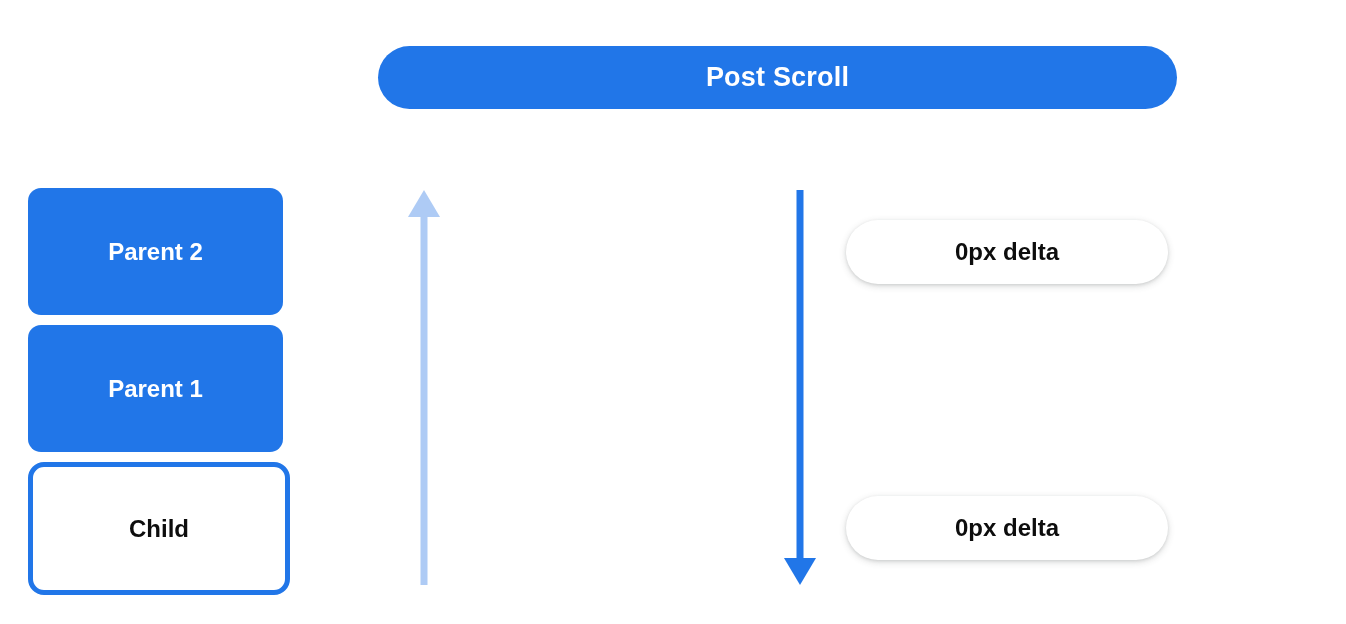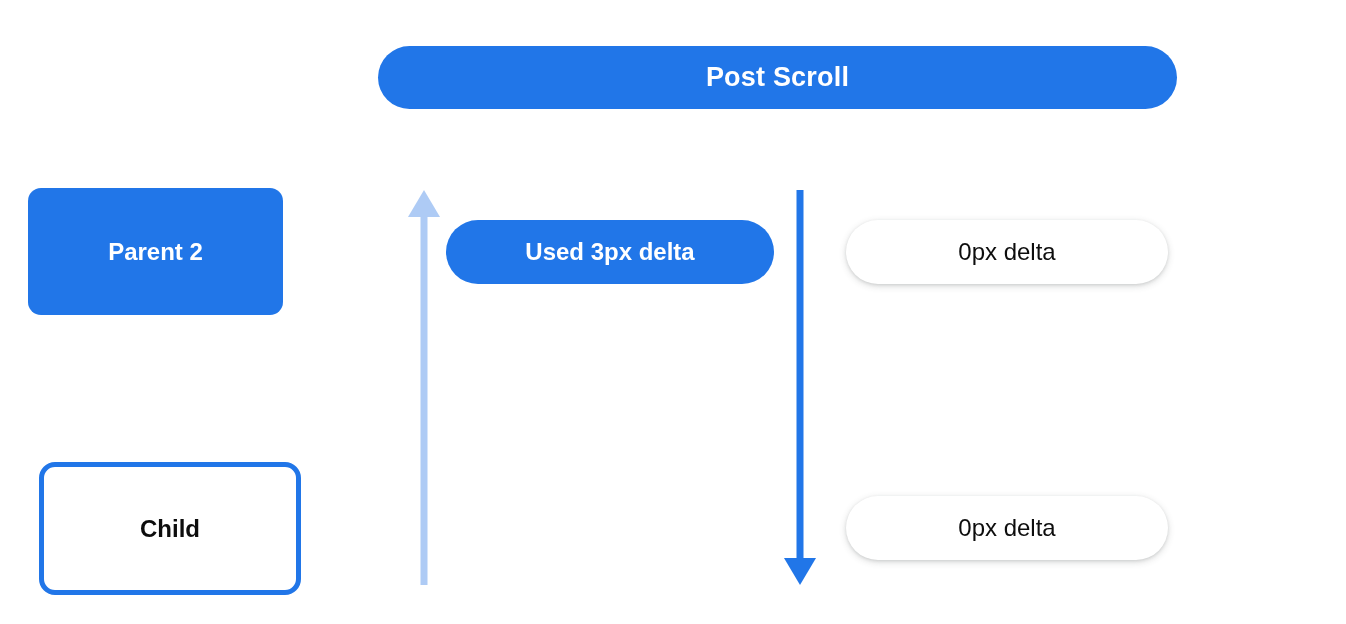--- a/index.html
+++ b/index.html
@@ -63,21 +63,21 @@
     border-radius: 16px;
     width: 262px;
   }
   .stack-box.outlined .stack-label {
     color: #0d0d0d;
     font-size: 24px;
     font-weight: bold;
   }
   #box-parent2 { top: 188px;  height: 127px; }
   #box-parent1 { top: 325px;  height: 127px; }
-  #box-child   { top: 462px;  height: 133px; margin-left: 11px; }
+  #box-child   { top: 462px;  height: 133px; }
 
   
   .arrow-svg {
     position: absolute;
   }
   #arrow-up   { left: 404px; top: 190px; }
   #arrow-down { left: 780px; top: 190px; }
 
   
   .pill-blue {
@@ -108,56 +108,56 @@
     background: #ffffff;
     border-radius: 32px;
     box-shadow: 0 2px 7px rgba(60,64,67,0.20), 0 1px 3px rgba(60,64,67,0.12);
     display: flex;
     align-items: center;
     justify-content: center;
   }
   .pill-white .pill-label {
     color: #0d0d0d;
     font-size: 24px;
-    font-weight: normal;
+    font-weight: bold;
   }
   #pill-delta-top    { top: 220px; }
   #pill-delta-bottom { top: 496px; }
 </style>
 </head>
 <body>
 
 <div id="stage">
 
   <div class="banner">
     <span class="banner-label">Post Scroll</span>
   </div>
 
   <div id="box-parent2" class="stack-box filled">
     <span class="stack-label">Parent 2</span>
   </div>
 
+  <div id="box-parent1" class="stack-box filled">
+    <span class="stack-label">Parent 1</span>
+  </div>
 
   <div id="box-child" class="stack-box outlined">
     <span class="stack-label">Child</span>
   </div>
 
   <svg id="arrow-up" class="arrow-svg" width="40" height="395" viewBox="0 0 40 395">
     <rect x="16.5" y="22" width="7" height="373" fill="#aecbf5"></rect>
     <polygon points="20,0 36,27 4,27" fill="#aecbf5"></polygon>
   </svg>
 
   <svg id="arrow-down" class="arrow-svg" width="40" height="395" viewBox="0 0 40 395">
     <rect x="16.5" y="0" width="7" height="368" fill="#2176e8"></rect>
     <polygon points="20,395 36,368 4,368" fill="#2176e8"></polygon>
   </svg>
 
-  <div id="pill-used-delta" class="pill-blue">
-    <span class="pill-label">Used 3px delta</span>
-  </div>
 
 
   <div id="pill-delta-top" class="pill-white">
     <span class="pill-label">0px delta</span>
   </div>
 
   <div id="pill-delta-bottom" class="pill-white">
     <span class="pill-label">0px delta</span>
   </div>
 

